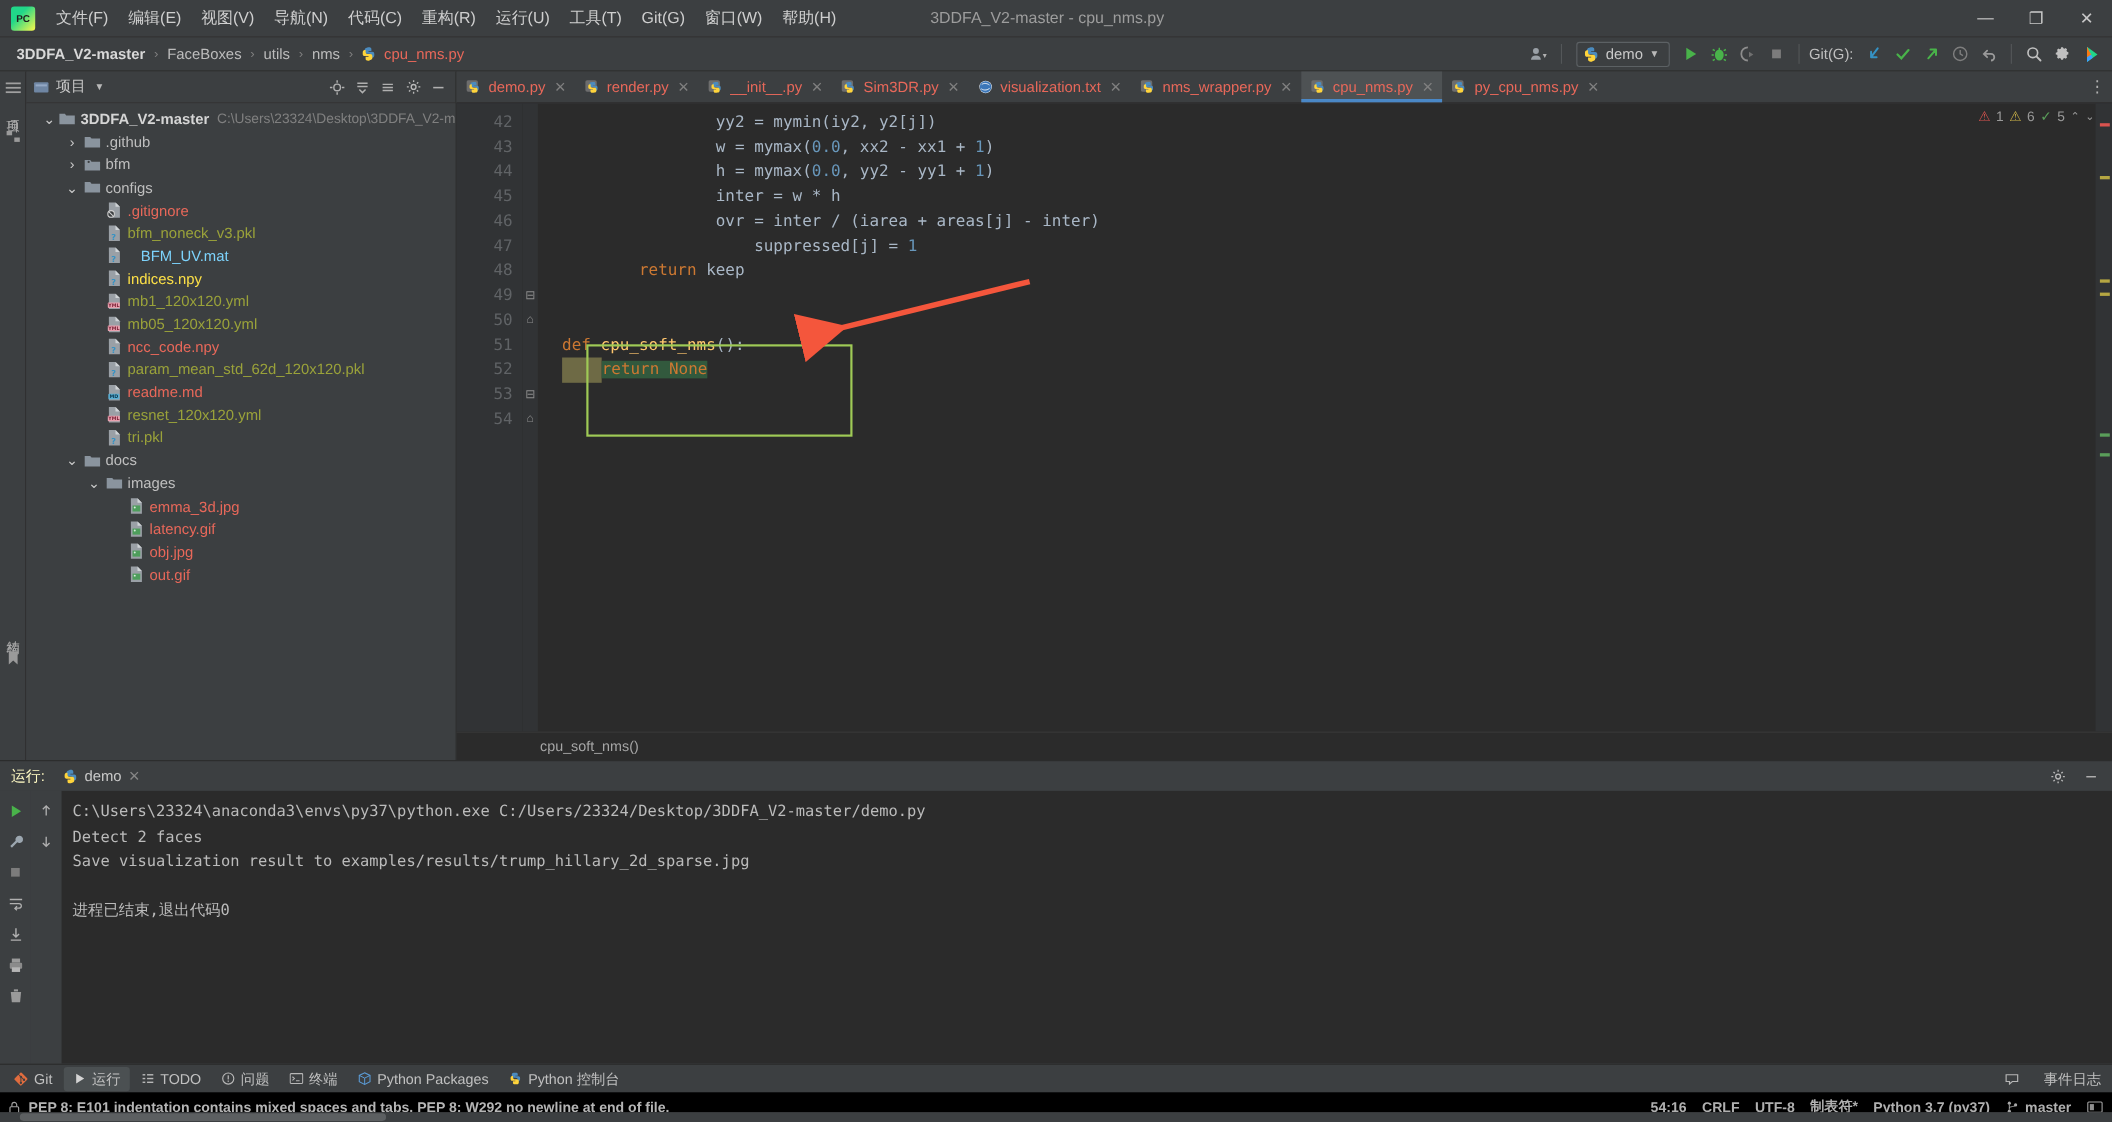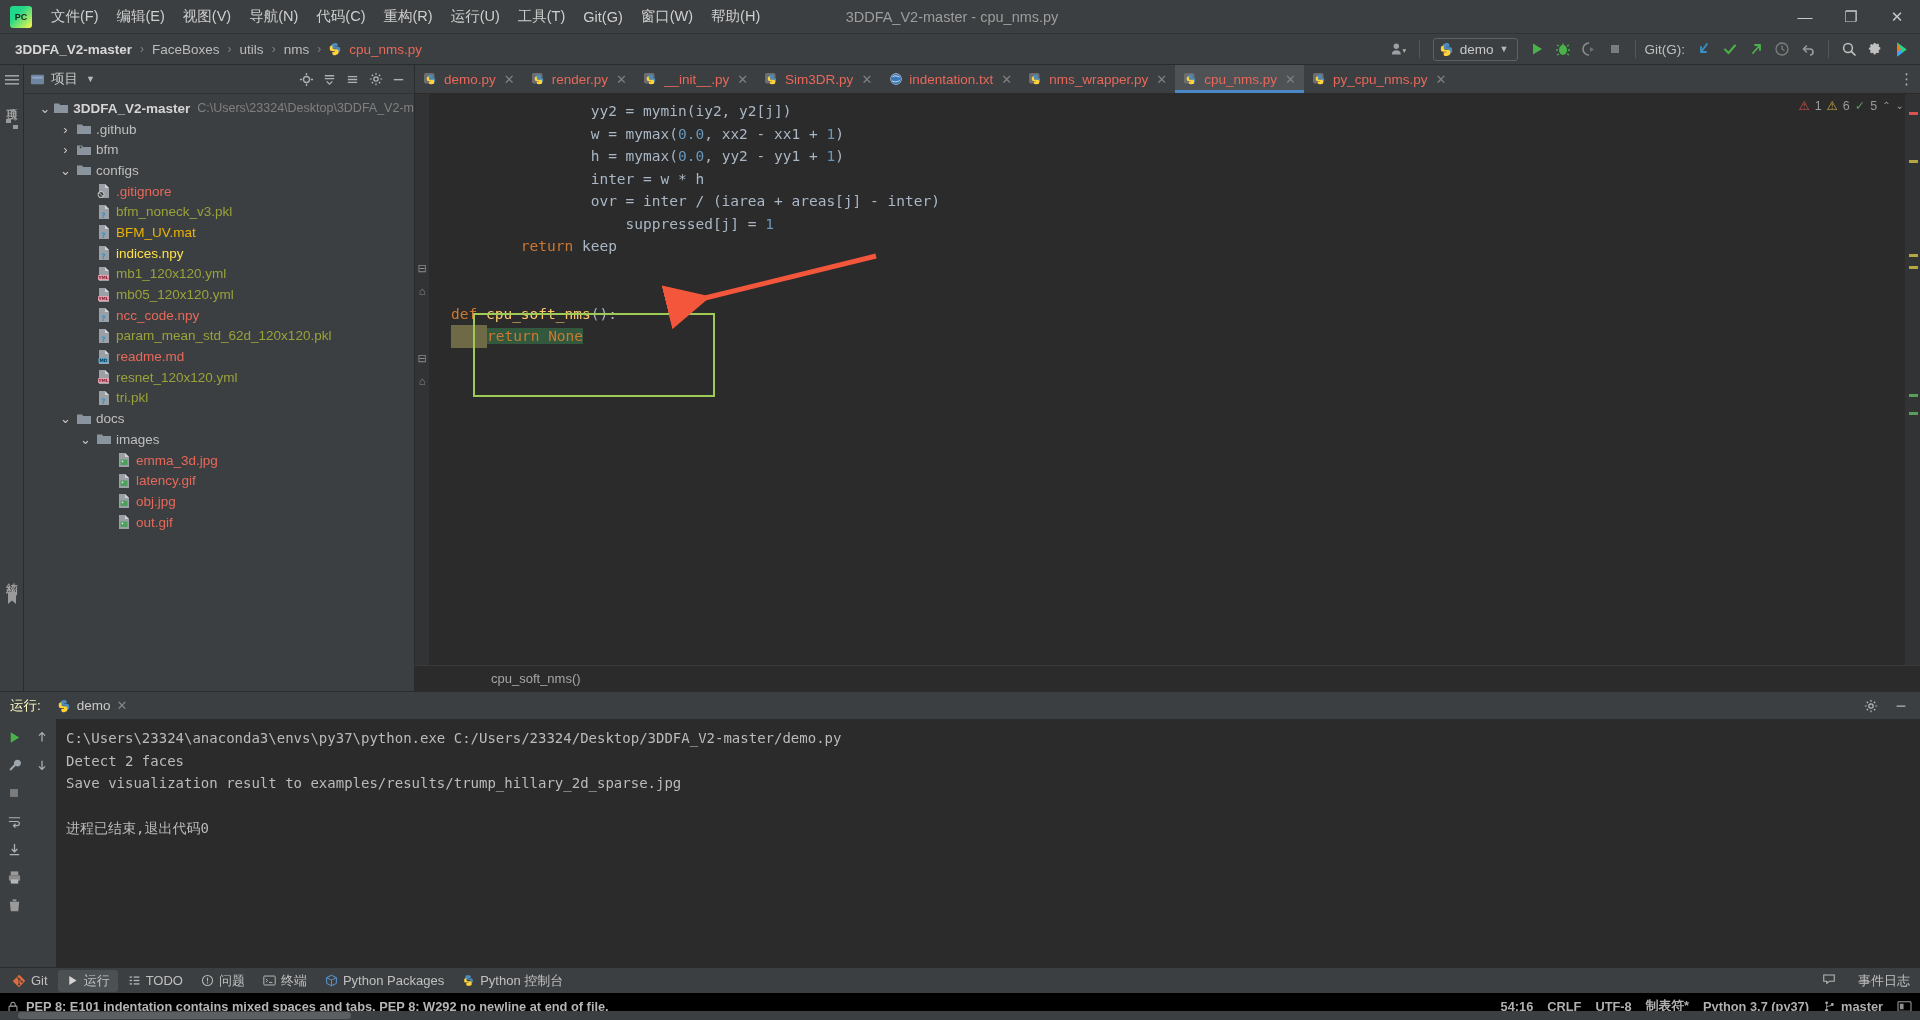--- a/index.html
+++ b/index.html
@@ -162,21 +162,21 @@
   }
   .console .cn { color: #bbbbbb; }
 
   
   .bottomstripe {
     height: 26px; background: #3c3f41; display: flex; align-items: center; gap: 2px;
     padding-left: 4px; border-top: 1px solid #2b2b2b; flex: 0 0 26px;
   }
   .bs-item { display: flex; align-items: center; gap: 5px; font-size: 13px; color: #c0c0c0; padding: 2px 8px; border-radius: 3px; }
   .bs-item.active { background: #4b5052; }
-  .bs-right { margin-left: auto; display: flex; align-items: flex-start; padding-right: 10px; gap: 22px; }
+  .bs-right { margin-left: auto; display: flex; align-items: center; padding-right: 10px; gap: 22px; }
 
   .statusbar {
     height: 27px; background: #000000; display: flex; align-items: center;
     padding: 0 8px 0 6px; font-size: 12.8px; color: #b0b0b0; flex: 0 0 27px; font-weight: bold;
   }
   .status-msg { margin-left: 6px; color: #b5b5b5; white-space: nowrap; overflow: hidden; }
   .status-right { margin-left: auto; display: flex; align-items: center; gap: 14px; white-space: nowrap; }
   svg { display: block; }
 </style>
 </head>
@@ -443,21 +443,21 @@
           </div>
           <div class="trow" style="padding-left: 53px;">
             <span class="tw"></span>
             <span class="ticon">
               <svg width="16" height="16" viewBox="0 0 16 16">
                 <path d="M3 1h6l4 4v10H3z" fill="#9aa0a6"></path>
                 <path d="M9 1l4 4H9z" fill="#cfd3d6"></path>
                 <text x="5.2" y="14" font-size="7.5" fill="#3592c4" font-family="DejaVu Sans, sans-serif" font-weight="bold">?</text>
               </svg>
             </span>
-            <span class="tlabel" style="color: #eab308;">BFM_UV.mat</span>
+            <span class="tlabel" style="color: #7dd3fc; margin-left: 12px;">BFM_UV.mat</span>
           </div>
           <div class="trow" style="padding-left: 53px;">
             <span class="tw"></span>
             <span class="ticon">
               <svg width="16" height="16" viewBox="0 0 16 16">
                 <path d="M3 1h6l4 4v10H3z" fill="#9aa0a6"></path>
                 <path d="M9 1l4 4H9z" fill="#cfd3d6"></path>
                 <text x="5.2" y="14" font-size="7.5" fill="#3592c4" font-family="DejaVu Sans, sans-serif" font-weight="bold">?</text>
               </svg>
             </span>
@@ -663,21 +663,21 @@
             <span class="x">✕</span>
           </div>
           <div class="etab">
             <span>
               <svg width="14" height="14" viewBox="0 0 16 16">
                 <circle cx="8" cy="8" r="6.5" fill="#dfe6ee"></circle>
                 <path d="M2 8a6 6 0 0 1 12 0 6 6 0 0 1-12 0z" fill="#3b76b8"></path>
                 <path d="M4 5.5c2.5-2 6-1 8 .5M3.5 10c3 2 7 1.5 9-1" stroke="#e8eef5" stroke-width="1" fill="none"></path>
               </svg>
             </span>
-            <span>indentation.txt</span>
+            <span>visualization.txt</span>
             <span class="x">✕</span>
           </div>
           <div class="etab">
             <span>
               <svg width="14" height="14" viewBox="0 0 16 16">
                 <rect x="0" y="1" width="12" height="12" rx="2" fill="#6d6d6d"></rect>
                 <path d="M7.5 3h1c1.2 0 2 .4 2 1.6v1.6H8v.6h3.2c1 0 1.6.7 1.6 1.8v1.2c0 1.1-.6 2-1.6 2h-.8V10c0-1.1-.8-1.8-1.8-1.8H6.2C5.2 8.2 4.4 7.5 4.4 6.4V5.1c0-1.1.7-1.8 1.8-1.9L7.5 3z" fill="#4b8bbe"></path>
                 <path d="M8.5 14h-1c-1.2 0-2-.4-2-1.6v-1.6H8v-.6H4.8c-1 0-1.6-.7-1.6-1.8V7.2c0-1.1.6-2 1.6-2h.8V7c0 1.1.8 1.8 1.8 1.8h2.4c1 0 1.8.7 1.8 1.8v1.3c0 1.1-.7 1.8-1.8 1.9L8.5 14z" fill="#ffd43b"></path>
               </svg>
             </span>
@@ -705,20 +705,35 @@
             </span>
             <span>py_cpu_nms.py</span>
             <span class="x">✕</span>
           </div>
           <div class="tabbar-right">
             <span style="color:#b0b0b0;font-size:15px;">⋮</span>
           </div>
         </div>
 
       <div class="edit-area">
+        <div class="gutter" id="gutter">
+            <div class="gline">42</div>
+            <div class="gline">43</div>
+            <div class="gline">44</div>
+            <div class="gline">45</div>
+            <div class="gline">46</div>
+            <div class="gline">47</div>
+            <div class="gline">48</div>
+            <div class="gline">49</div>
+            <div class="gline">50</div>
+            <div class="gline">51</div>
+            <div class="gline">52</div>
+            <div class="gline">53</div>
+            <div class="gline">54</div>
+          </div>
         <div class="foldcol">
           <div style="height:157.5px;"></div>
           <div class="foldmark">⊟</div>
           <div class="foldmark">⌂</div>
           <div style="height:45px;"></div>
           <div class="foldmark">⊟</div>
           <div class="foldmark">⌂</div>
         </div>
         <div class="code" id="code">
           <div class="code-hl-box"></div>

